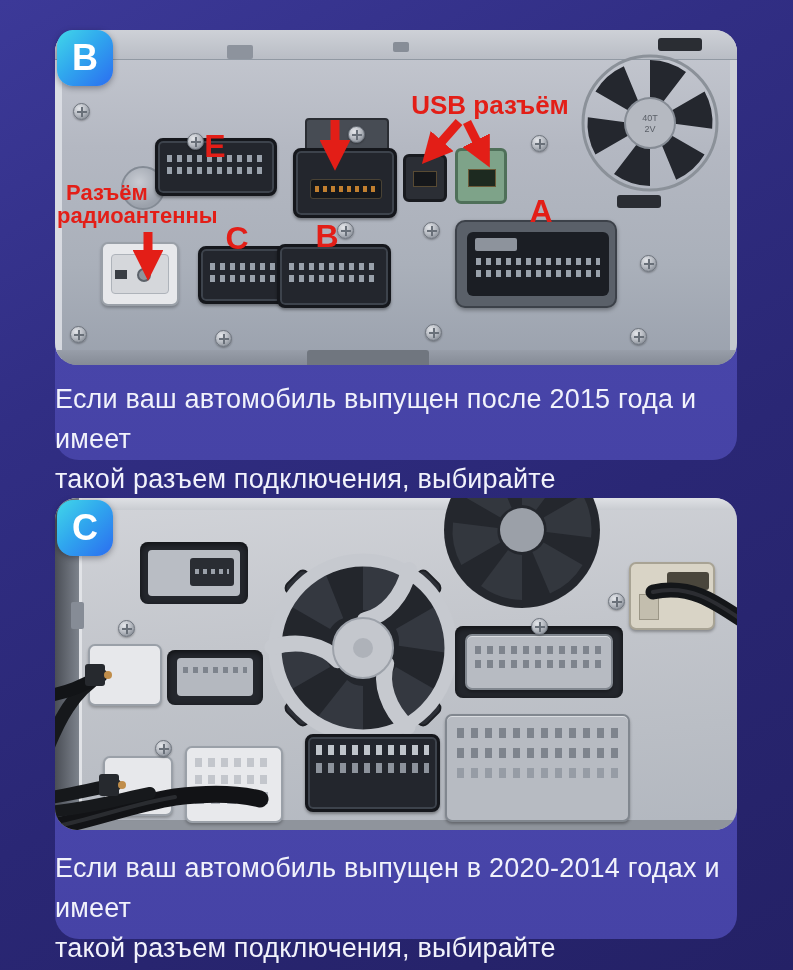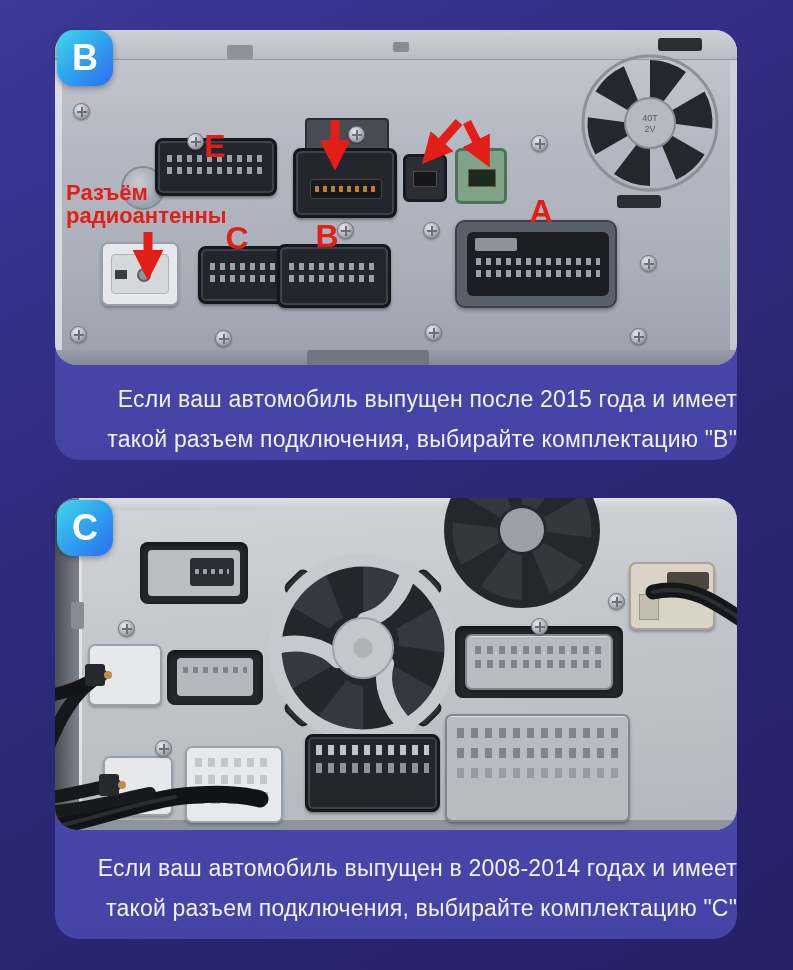--- a/index.html
+++ b/index.html
@@ -5,22 +5,22 @@
   html,body{margin:0;padding:0;background:#242166;}
   *{box-sizing:border-box;}
   .stage{position:relative;width:793px;height:970px;overflow:hidden;
     font-family:"Liberation Sans",sans-serif;
     background:linear-gradient(150deg,#3c3998 0%,#312e84 30%,#2a2775 60%,#242166 100%);}
   .card{position:absolute;left:55px;width:682px;border-radius:24px;
     background:linear-gradient(180deg,#4d4ab2 0%,#4643a6 100%);}
   .photo{position:absolute;left:0;top:0;width:682px;overflow:hidden;border-radius:22px;}
   .photo-b{height:335px;background:linear-gradient(180deg,#c6c9d1 0%,#b4b8c2 35%,#aab0ba 70%,#9aa1ad 100%);}
   .photo-c{height:332px;background:linear-gradient(175deg,#d2d4d9 0%,#c2c5cb 45%,#b2b7bf 100%);}
-  .caption{position:absolute;left:0;right:0;text-align:right;color:#f1f2fb;
-    font-size:23px;letter-spacing:.2px;line-height:40px;}
+  .caption{position:absolute;left:0;right:0;text-align:left;color:#f1f2fb;
+    font-size:27px;letter-spacing:.2px;line-height:40px;}
   .badge{position:absolute;width:56px;height:56px;border-radius:16px;
     background:linear-gradient(135deg,#41d7e9 0%,#30a7ee 45%,#2b6df0 100%);
     display:flex;align-items:center;justify-content:center;
     color:#fff;font-size:36px;font-weight:bold;box-shadow:0 2px 6px rgba(0,0,20,.35);z-index:30;}
   .ann{position:absolute;color:#e31e17;font-weight:bold;z-index:20;white-space:nowrap;}
   .clabel{position:absolute;color:#e31e17;font-weight:bold;font-size:32px;z-index:20;width:40px;text-align:center;}
   .screw{position:absolute;width:17px;height:17px;border-radius:50%;z-index:8;
     background:radial-gradient(circle at 35% 30%,#e4e6ea,#b9bdc4 45%,#868c95 85%);
     border:1px solid #6e747d;box-shadow:0 1px 2px rgba(0,0,0,.3);}
   .screw::before,.screw::after{content:"";position:absolute;left:50%;top:50%;background:#697079;}
@@ -121,22 +121,23 @@
       <div class="screw" style="left:293px;top:96px;"></div>
       <div class="screw" style="left:476px;top:105px;"></div>
       <div class="screw" style="left:282px;top:192px;"></div>
       <div class="screw" style="left:368px;top:192px;"></div>
       <div class="screw" style="left:585px;top:225px;"></div>
       <div class="screw" style="left:15px;top:296px;"></div>
       <div class="screw" style="left:160px;top:300px;"></div>
       <div class="screw" style="left:370px;top:294px;"></div>
       <div class="screw" style="left:575px;top:298px;"></div>
 
+      <div class="ann" style="left:345px;top:60px;width:180px;text-align:center;font-size:26px;">USB разъём</div>
       <div class="ann" style="left:11px;top:150px;font-size:22px;">Разъём</div>
-      <div class="ann" style="left:11px;top:173px;font-size:22px;">радиоантенны</div>
+      <div class="ann" style="left:2px;top:173px;font-size:22px;">радиоантенны</div>
       <div class="clabel" style="left:140px;top:98px;">E</div>
       <div class="clabel" style="left:162px;top:190px;">C</div>
       <div class="clabel" style="left:252px;top:188px;">B</div>
       <div class="clabel" style="left:466px;top:163px;">A</div>
 
       <svg class="overlay" width="682" height="335" viewBox="0 0 682 335">
         <defs>
           <marker id="ah" viewBox="0 0 10 10" refX="6.5" refY="5" markerWidth="3.4" markerHeight="3.4" orient="auto-start-reverse">
             <path d="M0,0 L10,5 L0,10 Z" fill="#e31e17"></path>
           </marker>
@@ -285,18 +286,18 @@
         <rect x="44" y="276" width="20" height="22" rx="3" fill="#26292e"></rect>
         <circle cx="67" cy="287" r="4" fill="#c08d4a"></circle>
       </svg>
     </div>
 
     <div class="badge" style="left:2px;top:2px;">
       <span>C</span>
     </div>
 
     <div class="caption" style="top:350px;">
-      <div>Если ваш автомобиль выпущен в 2008-2014 годах и имеет</div>
+      <div>Если ваш автомобиль выпущен в 2020-2014 годах и имеет</div>
       <div>такой разъем подключения, выбирайте комплектацию "C"</div>
     </div>
   </section>
 
 </div>
 
 </body></html>

